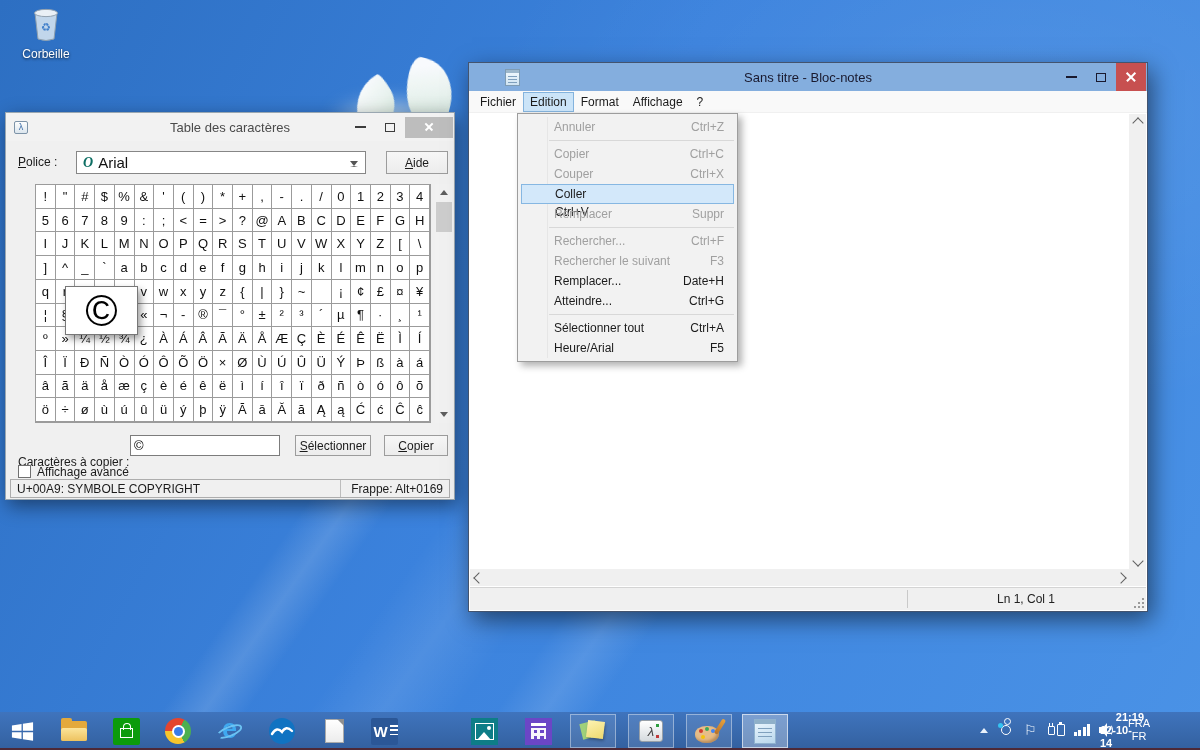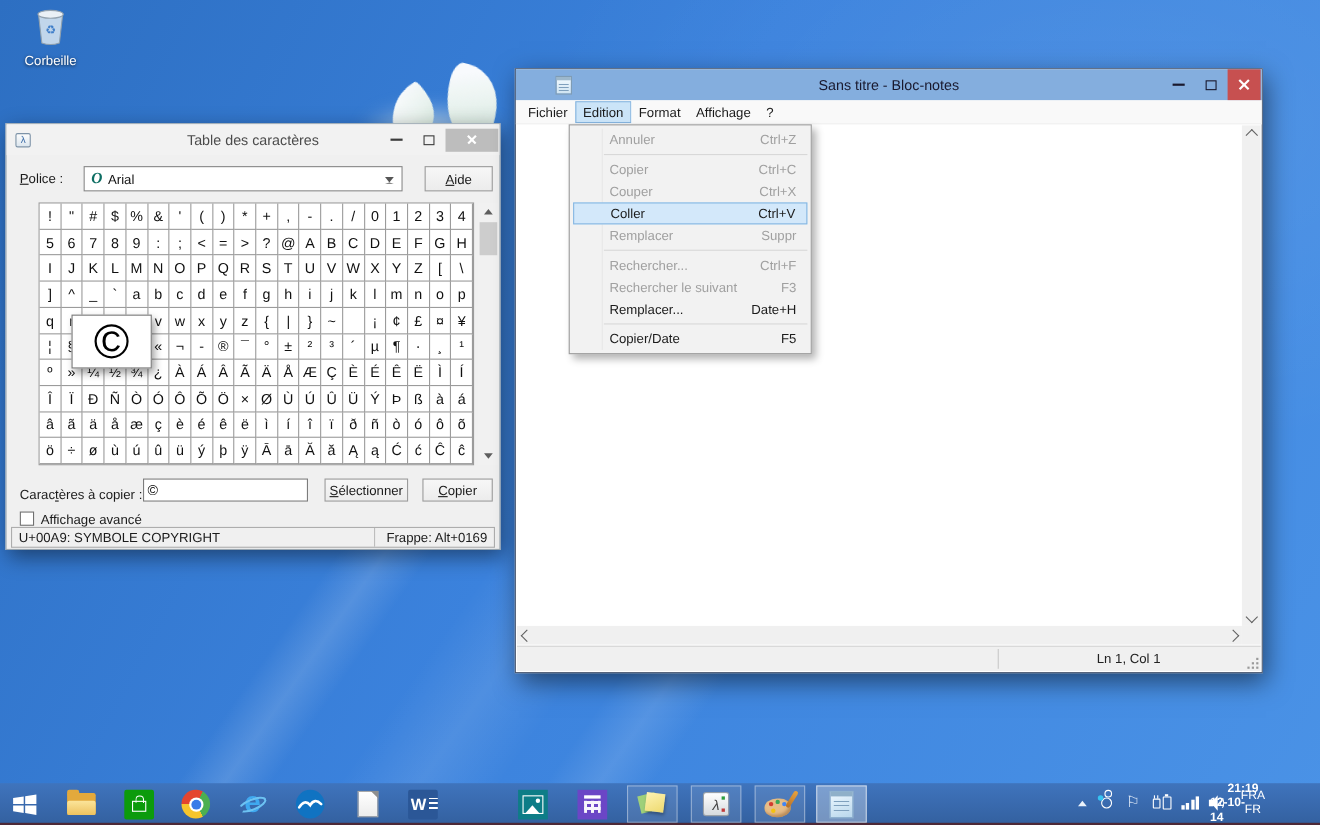--- a/index.html
+++ b/index.html
@@ -55,21 +55,21 @@
   #charmap .cm-close .xbars::before, #charmap .cm-close .xbars::after { width:10px; top:4px; }
   .cm-icon { width:14px; height:13px; margin-left:8px; border:1px solid #7d93a8;
     background:linear-gradient(#fdfdfd,#dce6ee); border-radius:2px; font-size:9px; line-height:11px;
     text-align:center; color:#3f6ea8; }
   .police-row { position:absolute; left:0; top:38px; width:100%; height:24px; }
   .police-label { position:absolute; left:12px; top:4px; font-size:12px; color:#1b1b1b; }
   .combo { position:absolute; left:70px; top:0; width:290px; height:23px; background:#fff;
     border:1px solid #868686; display:flex; align-items:center; }
   .otf-o { font-family:"Liberation Serif", serif; font-style:italic; font-weight:bold;
     color:#0d6e63; font-size:14px; margin:0 5px 0 6px; }
-  .combo .val { font-size:12px; color:#111; }
+  .combo .val { font-size:15px; color:#111; }
   .combo .chev { position:absolute; right:7px; top:9px; width:0; height:0;
     border-left:4px solid transparent; border-right:4px solid transparent; border-top:5px solid #555; }
   .btn { background:linear-gradient(#f7f7f7,#ececec); border:1px solid #9c9c9c; font-size:12px;
     color:#1b1b1b; display:flex; align-items:center; justify-content:center; }
   .aide-btn { position:absolute; left:380px; top:0; width:62px; height:23px; }
   .cm-grid { position:absolute; left:29px; top:71px; width:396px; height:239px;
     border:1px solid #9b9b9b; background:#fff; display:grid;
     grid-template-columns: repeat(20, 1fr); grid-auto-rows:1fr; }
   .cm-cell { border-right:1px solid #9b9b9b; border-bottom:1px solid #9b9b9b;
     display:flex; align-items:center; justify-content:center; font-size:13px; color:#101010; overflow:hidden; }
@@ -77,21 +77,21 @@
   .cm-scroll .up,.cm-scroll .dn { position:absolute; left:0; width:18px; height:17px;
     display:flex; align-items:center; justify-content:center; }
   .cm-scroll .up { top:0; } .cm-scroll .dn { bottom:0; }
   .tri-up { width:0;height:0;border-left:4px solid transparent;border-right:4px solid transparent;border-bottom:5px solid #5e5e5e; }
   .tri-dn { width:0;height:0;border-left:4px solid transparent;border-right:4px solid transparent;border-top:5px solid #5e5e5e; }
   .cm-thumb { position:absolute; left:1px; top:18px; width:16px; height:30px; background:#cdcdcd; }
   .zoom-pop { position:absolute; left:59px; top:173px; width:73px; height:49px; background:#fff;
     border:1px solid #777; box-shadow: 3px 4px 7px rgba(0,0,0,.38); z-index:6;
     display:flex; align-items:center; justify-content:center; font-size:44px; color:#000; }
   .copy-row { position:absolute; left:0; top:322px; width:100%; height:22px; }
-  .copy-label { position:absolute; left:12px; top:8px; font-size:12px; color:#1b1b1b; }
+  .copy-label { position:absolute; left:12px; top:20px; font-size:12px; color:#1b1b1b; }
   .copy-input { position:absolute; left:124px; top:0; width:150px; height:21px; border:1px solid #7c7c7c;
     font-size:13px; padding:0 3px; font-family:"Liberation Sans",sans-serif; background:#fff; }
   .sel-btn { position:absolute; left:289px; top:0; width:76px; height:21px; }
   .cop-btn { position:absolute; left:378px; top:0; width:64px; height:21px; }
   .adv-row { position:absolute; left:12px; top:351px; height:15px; display:flex; align-items:center; }
   .checkbox { width:13px; height:13px; border:1px solid #707070; background:#fff; }
   .adv-label { font-size:12px; color:#1b1b1b; margin-left:6px; }
   .cm-status { position:absolute; left:4px; top:366px; width:440px; height:19px; border:1px solid #adadad;
     display:flex; align-items:center; font-size:12px; color:#1b1b1b; background:#f0f0f0; }
   .cm-status .l { flex:1; padding-left:6px; }
@@ -135,21 +135,21 @@
     box-shadow: -4px 0 #9a9a9a, -8px 0 #9a9a9a, 0 -4px #9a9a9a, -4px -4px #9a9a9a, 0 -8px #9a9a9a; }
 
   
   .dropdown { position:absolute; left:48px; top:50px; width:221px; background:#f2f2f2;
     border:1px solid #9d9d9d; box-shadow: 4px 4px 7px rgba(0,0,0,.3); padding:3px 0; z-index:50; }
   .dropdown::before { content:""; position:absolute; left:29px; top:3px; bottom:3px; width:1px; background:#e6e6e6; }
   .dd-item { height:20px; line-height:20px; display:flex; justify-content:space-between;
     padding:0 13px 0 36px; font-size:12px; color:#1b1b1b; position:relative; }
   .dd-item.disabled { color:#a0a0a0; }
   .dd-item.selected { margin:0 3px; padding:0 10px 0 33px; background:#d3e8fa;
-    border:1px solid #86b7e2; line-height:18px; }
+    border:1px solid #86b7e2; line-height:18px;flex-direction:column; }
   .dd-sep { height:1px; background:#d8d8d8; margin:3px 3px 3px 31px; }
 
   
   .taskbar { position:absolute; left:0; bottom:0; width:1200px; height:38px;
     background: linear-gradient(#3f74bd,#33609f); z-index:40; }
   .taskbar::after { content:""; position:absolute; left:0; right:0; bottom:0; height:2px; background:#50232b; opacity:.9; }
   .tb-ic { position:absolute; top:5px; width:28px; height:28px; display:flex; align-items:center; justify-content:center; }
   .tb-btn { position:absolute; top:2px; width:46px; height:34px; display:flex; align-items:center; justify-content:center;
     border:1px solid rgba(255,255,255,.40); background:rgba(255,255,255,.10); }
   .tb-btn.active { background:rgba(255,255,255,.32); border-color:rgba(255,255,255,.6); }
@@ -603,23 +603,31 @@
         <span class="dd-key">Ctrl+F</span>
       </div>
       <div class="dd-item disabled">
         <span class="dd-label">Rechercher le suivant</span>
         <span class="dd-key">F3</span>
       </div>
       <div class="dd-item normal">
         <span class="dd-label">Remplacer...</span>
         <span class="dd-key">Date+H</span>
       </div>
+      <div class="dd-item normal">
+        <span class="dd-label">Atteindre...</span>
+        <span class="dd-key">Ctrl+G</span>
+      </div>
       <div class="dd-sep"></div>
       <div class="dd-item normal">
-        <span class="dd-label">Copier/Date</span>
+        <span class="dd-label">Sélectionner tout</span>
+        <span class="dd-key">Ctrl+A</span>
+      </div>
+      <div class="dd-item normal">
+        <span class="dd-label">Heure/Arial</span>
         <span class="dd-key">F5</span>
       </div>
     </div>
 </div>
 
 <div class="taskbar">
   <div class="tb-ic" style="left:8px">
     <svg width="25" height="25" viewBox="0 0 26 26">
         <g fill="#fff">
       <path d="M2 6.8 L12 5.2 V12.3 H2z"></path>

